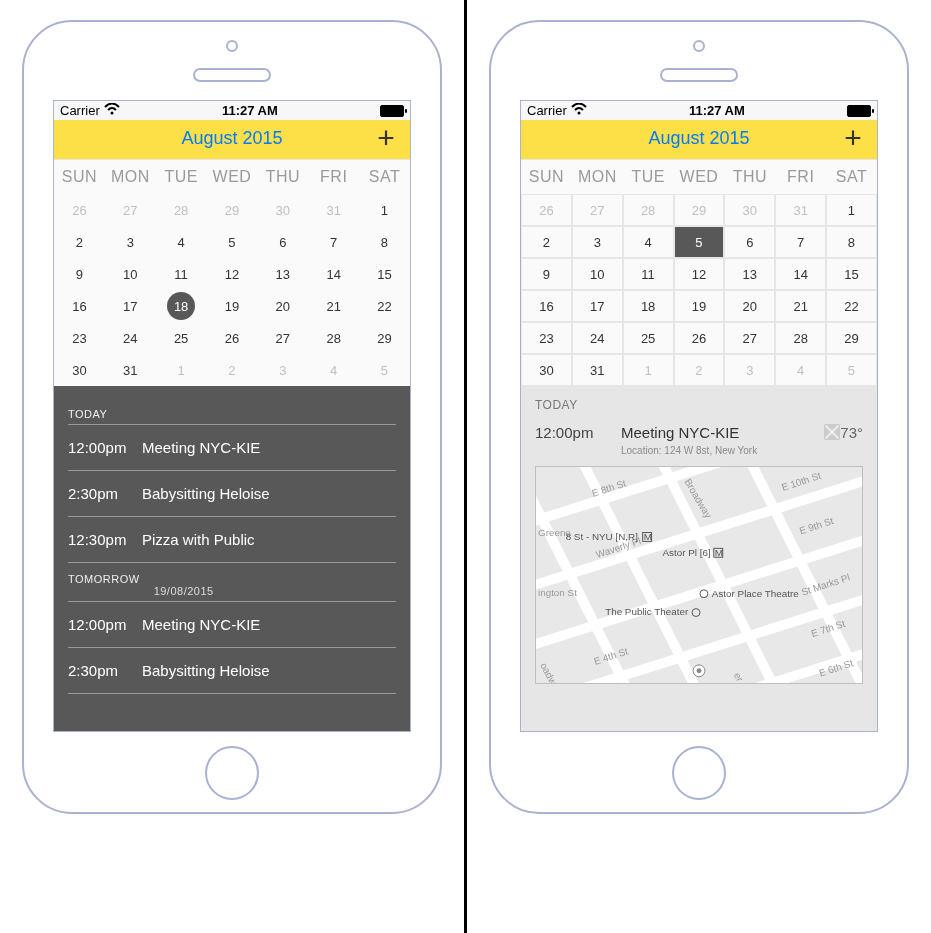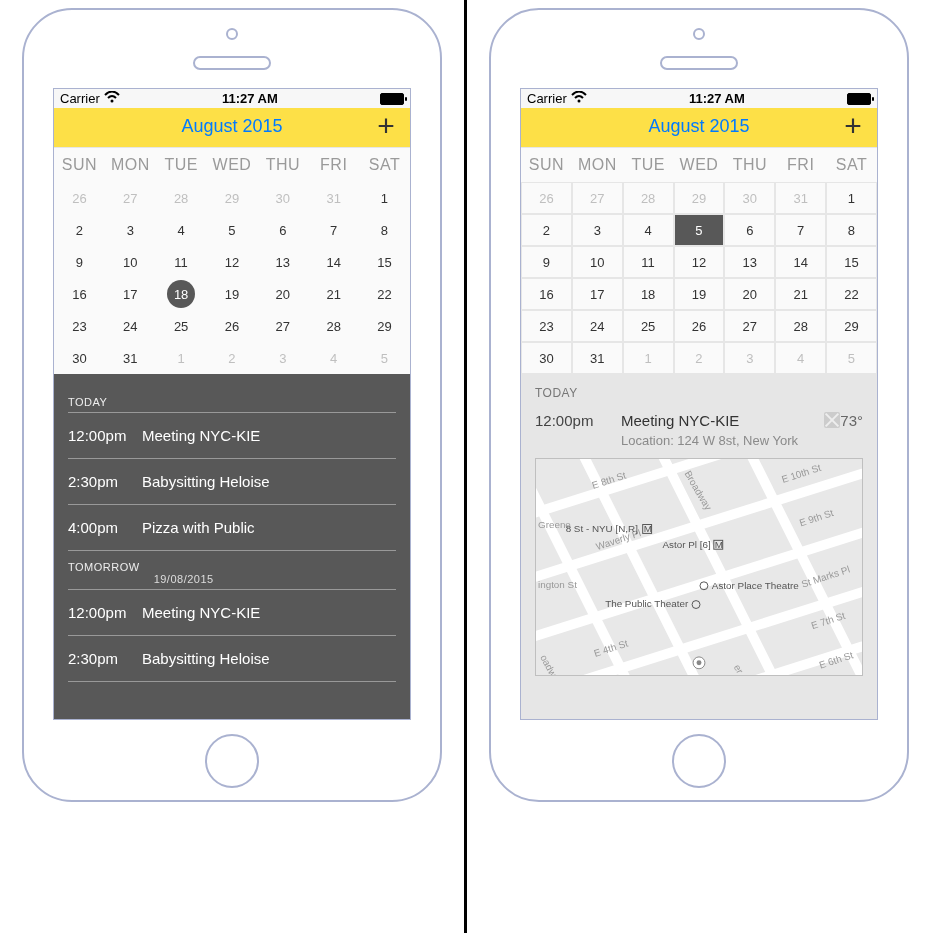--- a/index.html
+++ b/index.html
@@ -12,21 +12,21 @@
     display: flex;
     gap: 3px;
   }
   .panel {
     width: 464px;
     height: 933px;
     background: #fff;
     display: flex;
     justify-content: center;
     align-items: flex-start;
-    padding: 8px 0;
+    padding: 20px 0;
   }
   
   .phone {
     width: 420px;
     border: 2px solid #aab2d0;
     border-radius: 50px;
     background: #fff;
     display: flex;
     flex-direction: column;
     align-items: center;
@@ -215,21 +215,21 @@
     content:"";
     position:absolute;
     background:#eee;
     width:2px; height: 18px;
     top:-1px; left:7px;
   }
   .wbox::before { transform: rotate(45deg); }
   .wbox::after  { transform: rotate(-45deg); }
   .dt-loc {
     margin: 4px 0 10px 86px;
-    font-size: 13px;
+    font-size: 10px;
     color:#8a8a8a;
   }
   
   .map {
     border: 1px solid #bfbfbf;
     background:#e8e8e8;
     height: 218px;
     width: 100%;
   }
   .map svg { width:100%; height:100%; display:block; }
@@ -411,21 +411,21 @@
           </div>
           <div class="ed-row">
             <span class="ed-time">12:00pm</span>
             <span>Meeting NYC-KIE</span>
           </div>
           <div class="ed-row">
             <span class="ed-time">2:30pm</span>
             <span>Babysitting Heloise</span>
           </div>
           <div class="ed-row">
-            <span class="ed-time">4:00pm</span>
+            <span class="ed-time">12:30pm</span>
             <span>Pizza with Public</span>
           </div>
           <div class="ed-section-head">
             <span>TOMORROW</span>
             <span class="ed-date">19/08/2015</span>
           </div>
           <div class="ed-row">
             <span class="ed-time">12:00pm</span>
             <span>Meeting NYC-KIE</span>
           </div>

